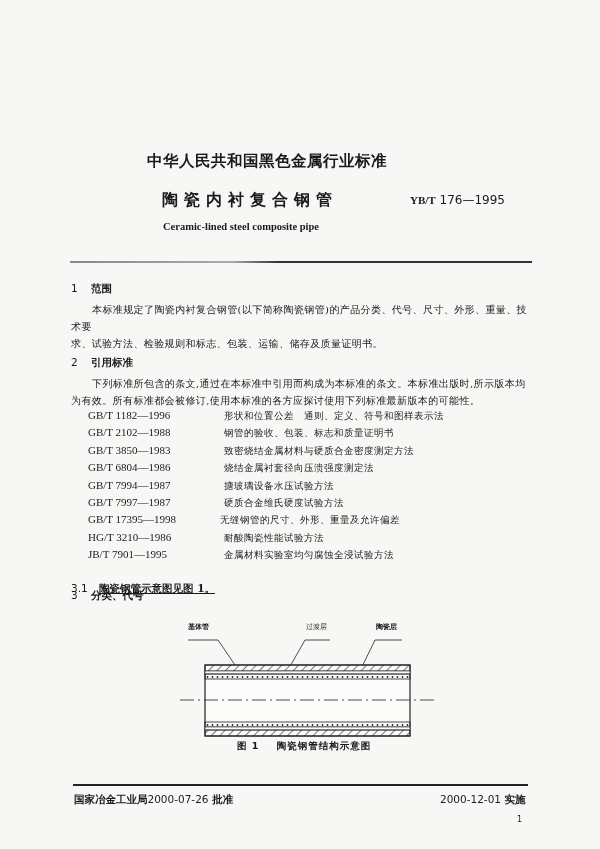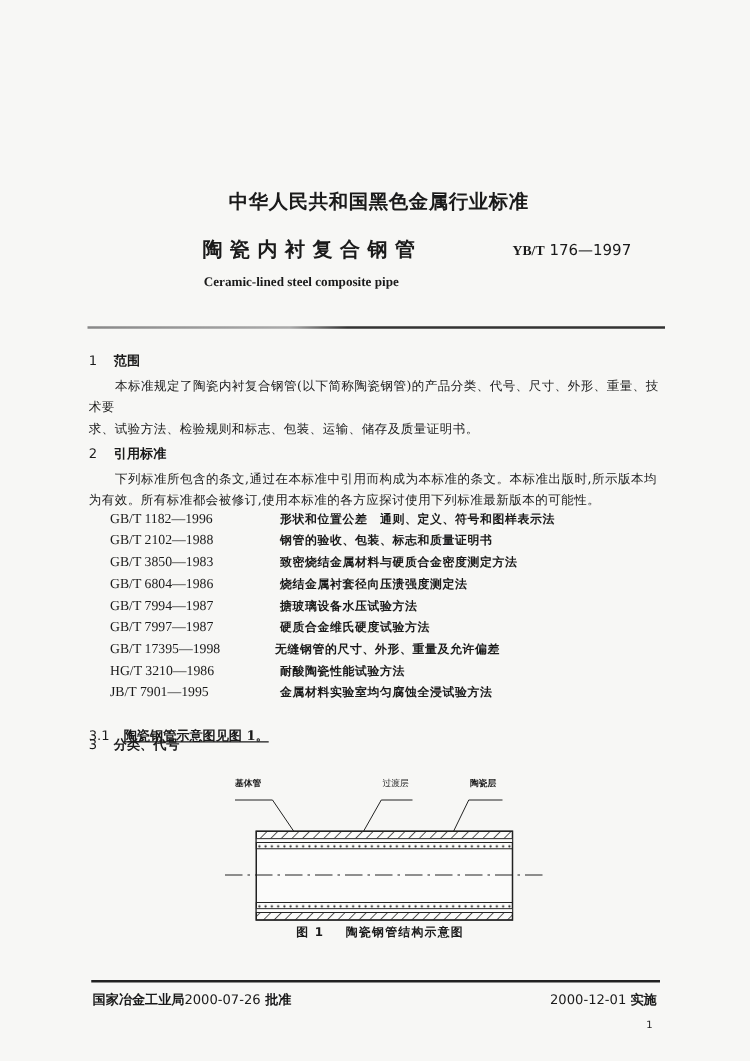--- a/index.html
+++ b/index.html
@@ -6,56 +6,56 @@
   body {
     width: 600px; height: 849px; overflow: hidden;
     background: #f7f7f5;
     font-family: "DejaVu Serif", serif;
     color: #1a1a1a;
     position: relative;
   }
   .abs { position: absolute; }
   .sans { font-family: "DejaVu Sans", sans-serif; }
 
-  .issuer { left: 147px; top: 151px; font-size: 15.5px; font-weight: bold; letter-spacing: 0.5px; margin-left: 36px; }
+  .issuer { left: 147px; top: 151px; font-size: 15.5px; font-weight: bold; letter-spacing: 0.5px; }
   .title-cn { left: 162px; top: 190px; font-size: 16px; font-weight: bold; letter-spacing: 6px; }
   .std-code { left: 410px; top: 193px; font-size: 12px; }
   .std-code .pre { font-family: "Liberation Serif", serif; font-weight: bold; font-size: 11px; }
   .title-en { left: 163px; top: 221px; font-size: 10.5px; font-weight: bold; font-family: "Liberation Serif", serif; }
 
   .rule-top { left: 70px; top: 261px; width: 462px; height: 2px; background: linear-gradient(90deg,#888 0%,#aaa 35%,#333 45%,#333 100%); }
 
   .sec { font-size: 10.5px; font-weight: bold; }
   .sec .num { display: inline-block; width: 20px; font-family: "DejaVu Sans", sans-serif; font-weight: normal; }
   .para { font-size: 10px; line-height: 17px; letter-spacing: 0.4px; }
   .indent { text-indent: 21px; }
 
   .ref-list { left: 88px; top: 409px; font-size: 9.5px; }
   .ref-row { height: 17.4px; white-space: nowrap; }
   .ref-code { font-family: "Liberation Serif", serif; font-size: 11px; display: inline-block; width: 136px; }
-  .ref-title { font-weight: bold; letter-spacing: 0.5px; }
+  .ref-title { font-weight: normal; letter-spacing: 0.5px; }
 
   .fig { left: 170px; top: 615px; width: 270px; height: 135px; }
   .fig-caption { left: 237px; top: 740px; font-size: 9.5px; font-weight: bold; letter-spacing: 1px; }
 
   .rule-bottom { left: 73px; top: 784px; width: 455px; height: 2px; background: #222; }
   .footer-left { left: 74px; top: 793px; font-size: 10.5px; font-weight: bold; }
   .footer-left .d { font-family: "DejaVu Sans", sans-serif; font-weight: normal; }
   .footer-right { left: 440px; top: 793px; font-size: 10.5px; }
   .footer-right .z { font-weight: bold; }
   .page-num { left: 517px; top: 815px; font-size: 8px; }
 </style>
 </head>
 <body>
 
 <div class="abs issuer sans">中华人民共和国黑色金属行业标准</div>
 <div class="abs title-cn sans">陶瓷内衬复合钢管</div>
 <div class="abs std-code">
   <span class="pre">YB/T</span>
-  <span class="sans">176—1997</span>
+  <span class="sans">176—1995</span>
 </div>
 <div class="abs title-en">Ceramic-lined steel composite pipe</div>
 
 <div class="abs rule-top"></div>
 
 <div class="abs sec" style="left:71px; top:282px;">
   <span class="num">1</span><span>范围</span>
 </div>
 <div class="abs para" style="left:71px; top:301px; width:465px;">
   <div class="indent">本标准规定了陶瓷内衬复合钢管(以下简称陶瓷钢管)的产品分类、代号、尺寸、外形、重量、技术要</div>

